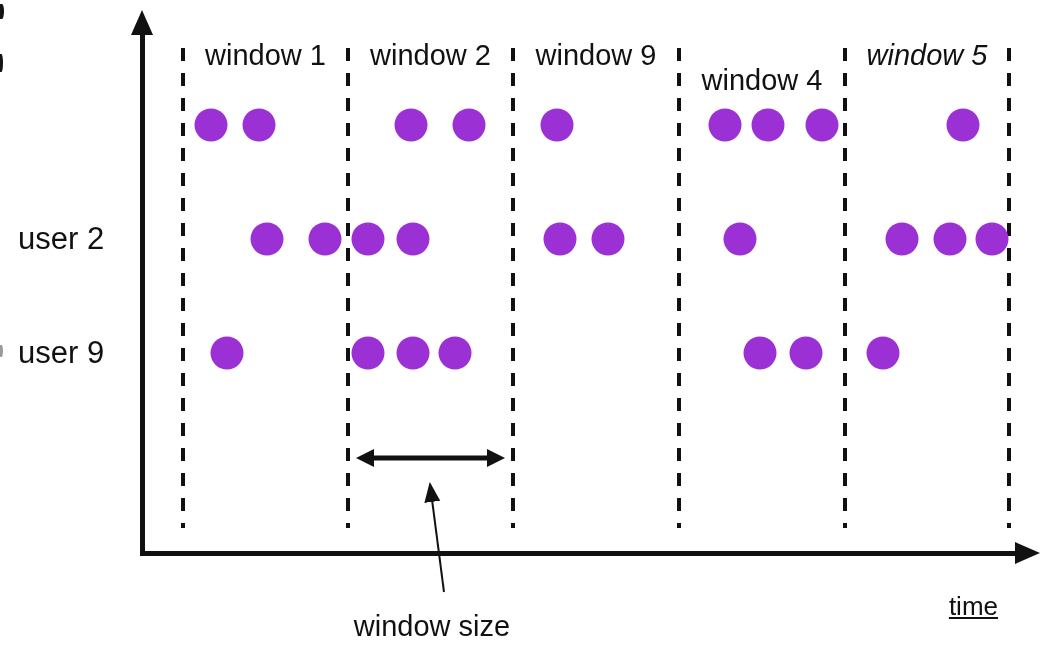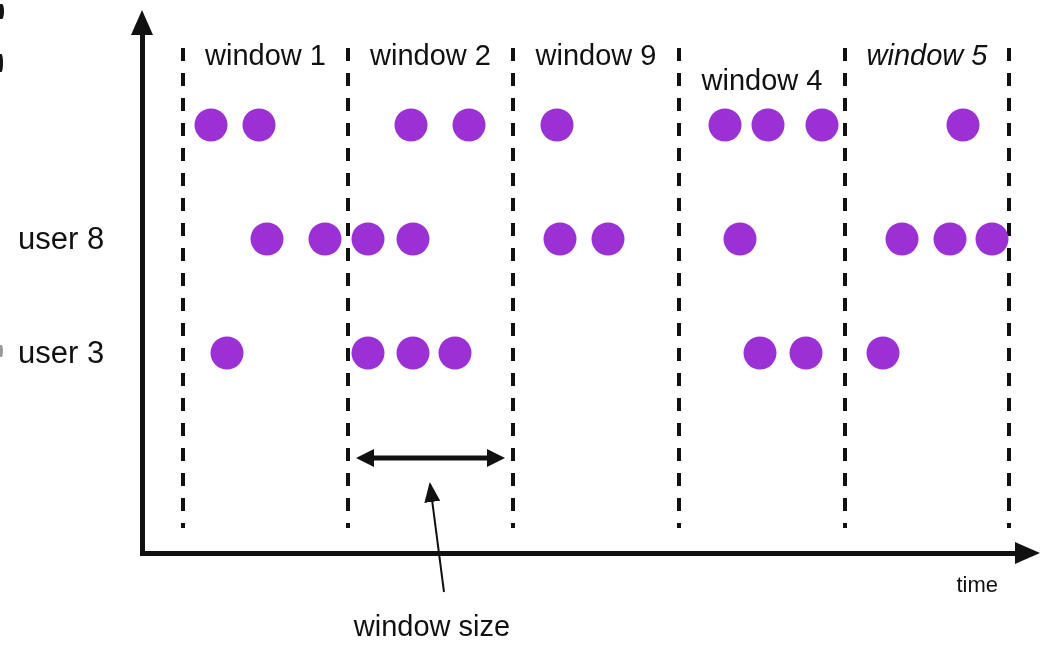--- a/index.html
+++ b/index.html
@@ -12,21 +12,21 @@
   #x-axis{left:140px;top:551px;width:892px;height:5px;}
   .tri{position:absolute;width:0;height:0;}
   #y-arrowhead{left:131px;top:10px;border-left:11px solid transparent;border-right:11px solid transparent;border-bottom:25px solid #111;}
   #x-arrowhead{left:1015px;top:542px;border-top:11px solid transparent;border-bottom:11px solid transparent;border-left:25px solid #111;}
   .dash{position:absolute;width:4px;background:repeating-linear-gradient(to bottom,#111 0 13px,transparent 13px 25px);}
   .wlabel{position:absolute;transform:translateX(-50%);font-size:29px;white-space:nowrap;top:39px;}
   .ulabel{position:absolute;left:18px;font-size:31px;white-space:nowrap;}
   .dot{position:absolute;width:33px;height:33px;border-radius:50%;transform:translate(-50%,-50%);}
   #arrows{position:absolute;left:0;top:0;pointer-events:none;}
   #wsize-label{position:absolute;left:432px;top:610px;transform:translateX(-50%);font-size:29px;white-space:nowrap;}
-  #time-label{position:absolute;right:50px;top:572px;font-size:22px;}
+  #time-label{position:absolute;right:50px;top:591px;font-size:26px;text-decoration:underline;}
   #watermark{position:absolute;right:16px;top:605px;font-size:19px;color:#b9b9b9;letter-spacing:1px;white-space:nowrap;}
   .edge-artifact{position:absolute;left:0;border-radius:0 70% 70% 0;}
   #artifact-1{top:4px;width:4px;height:15px;background:#141414;}
   #artifact-2{top:54px;width:3px;height:18px;background:#141414;}
   #artifact-3{top:345px;width:3px;height:12px;background:#9a9a9a;}
 </style>
 </head>
 <body>
 
 <div id="canvas">
@@ -66,32 +66,32 @@
     <div class="wlabel" style="left: 927px; font-style: italic;">window 5</div>
     <div class="dot" style="left: 211px; top: 125px; background: rgb(155, 48, 213);"></div>
     <div class="dot" style="left: 259px; top: 125px; background: rgb(155, 48, 213);"></div>
     <div class="dot" style="left: 411px; top: 125px; background: rgb(155, 48, 213);"></div>
     <div class="dot" style="left: 469px; top: 125px; background: rgb(155, 48, 213);"></div>
     <div class="dot" style="left: 557px; top: 125px; background: rgb(155, 48, 213);"></div>
     <div class="dot" style="left: 725px; top: 125px; background: rgb(155, 48, 213);"></div>
     <div class="dot" style="left: 768px; top: 125px; background: rgb(155, 48, 213);"></div>
     <div class="dot" style="left: 822px; top: 125px; background: rgb(155, 48, 213);"></div>
     <div class="dot" style="left: 963px; top: 125px; background: rgb(155, 48, 213);"></div>
-    <div class="ulabel" style="top: 221px;">user 8</div>
+    <div class="ulabel" style="top: 221px;">user 2</div>
     <div class="dot" style="left: 267px; top: 239px; background: rgb(155, 48, 213);"></div>
     <div class="dot" style="left: 325px; top: 239px; background: rgb(155, 48, 213);"></div>
     <div class="dot" style="left: 368px; top: 239px; background: rgb(155, 48, 213);"></div>
     <div class="dot" style="left: 413px; top: 239px; background: rgb(155, 48, 213);"></div>
     <div class="dot" style="left: 560px; top: 239px; background: rgb(155, 48, 213);"></div>
     <div class="dot" style="left: 608px; top: 239px; background: rgb(155, 48, 213);"></div>
     <div class="dot" style="left: 740px; top: 239px; background: rgb(155, 48, 213);"></div>
     <div class="dot" style="left: 902px; top: 239px; background: rgb(155, 48, 213);"></div>
     <div class="dot" style="left: 950px; top: 239px; background: rgb(155, 48, 213);"></div>
     <div class="dot" style="left: 992px; top: 239px; background: rgb(155, 48, 213);"></div>
-    <div class="ulabel" style="top: 335px;">user 3</div>
+    <div class="ulabel" style="top: 335px;">user 9</div>
     <div class="dot" style="left: 227px; top: 353px; background: rgb(155, 48, 213);"></div>
     <div class="dot" style="left: 368px; top: 353px; background: rgb(155, 48, 213);"></div>
     <div class="dot" style="left: 413px; top: 353px; background: rgb(155, 48, 213);"></div>
     <div class="dot" style="left: 455px; top: 353px; background: rgb(155, 48, 213);"></div>
     <div class="dot" style="left: 760px; top: 353px; background: rgb(155, 48, 213);"></div>
     <div class="dot" style="left: 806px; top: 353px; background: rgb(155, 48, 213);"></div>
     <div class="dot" style="left: 883px; top: 353px; background: rgb(155, 48, 213);"></div>
   </div>
 
 </body></html>

